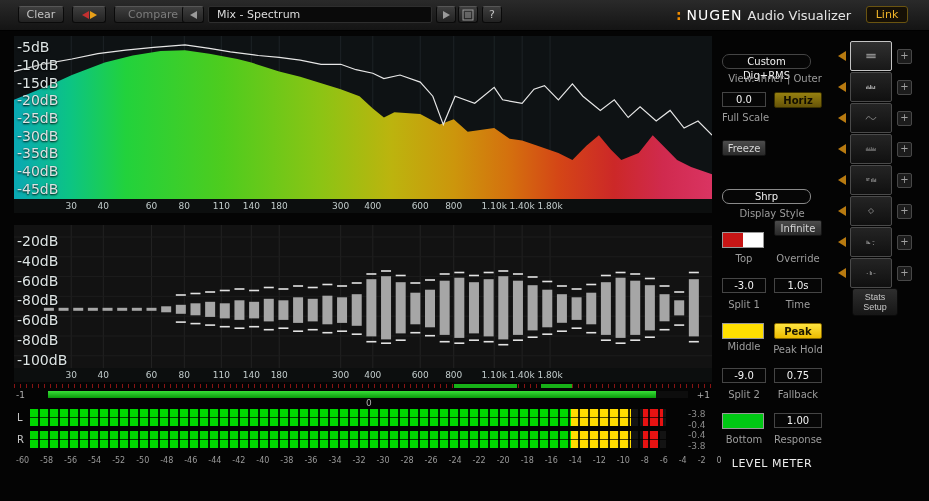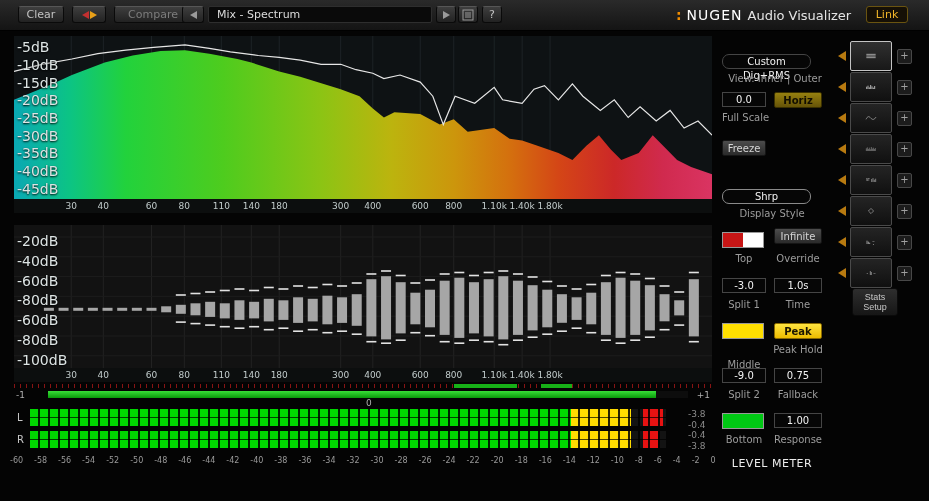--- a/index.html
+++ b/index.html
@@ -36,21 +36,21 @@
   .corr-fill{height:100%;background:linear-gradient(#38e038,#0a9a0a);}
 
   .meter-panel{position:absolute;left:14px;top:408px;width:698px;height:46px;}
   .meter-row{position:relative;height:19px;margin-bottom:3px;display:flex;align-items:center;}
   .meter-ch{width:16px;font-size:10px;color:#c8c8c8;padding-left:3px;box-sizing:border-box;}
   .meter-bar{position:relative;height:17px;width:636px;background:#131313;overflow:hidden;}
   .meter-band{position:absolute;top:0;height:100%;}
   .meter-seg-overlay{position:absolute;inset:0;background:repeating-linear-gradient(90deg,transparent 0 8px,rgba(0,0,0,0.85) 8px 10px);}
   .meter-mid-line{position:absolute;left:0;top:8px;width:100%;height:1px;background:rgba(0,0,0,0.7);}
   .meter-values{position:absolute;left:688px;top:409px;width:40px;font-size:9px;color:#8c8c8c;line-height:10.5px;}
-  .meter-scale{position:absolute;left:10px;top:456px;width:706px;display:flex;justify-content:space-between;font-size:8px;color:#9a9a9a;}
+  .meter-scale{position:absolute;left:16px;top:456px;width:706px;display:flex;justify-content:space-between;font-size:8px;color:#9a9a9a;}
 
   
   .controls{position:absolute;left:716px;top:36px;width:112px;height:436px;}
   .ctl-field{position:absolute;height:15px;line-height:14px;background:#060606;border:1px solid #454545;color:#f2f2f2;font-size:10px;text-align:center;box-sizing:border-box;cursor:pointer;}
   .ctl-field.wide{left:6px;width:89px;border-radius:7px;}
   .ctl-field.col1{left:6px;width:44px;}
   .ctl-field.col2{left:58px;width:48px;}
   .ctl-field.bordered{border-color:#8a8a8a;}
   .ctl-btn{position:absolute;height:16px;line-height:15px;font-size:10px;text-align:center;border-radius:2px;box-sizing:border-box;cursor:pointer;}
   .ctl-btn.col1{left:6px;width:44px;}
@@ -423,30 +423,30 @@
     <div class="ctl-field col1" style="top:56px">0.0</div>
     <div class="ctl-btn olive col2" style="top:56px">Horiz</div>
     <div class="ctl-label" style="top:76px;left:6px;width:70px;text-align:left">Full Scale</div>
     <div class="ctl-btn gray col1" style="top:104px">Freeze</div>
     <div class="ctl-field wide bordered" style="top:153px">Shrp</div>
     <div class="ctl-label center" style="top:172px">Display Style</div>
     <div class="swatch col1" style="top:196px">
       <div class="sw-half" id="sw-top-left" style="background: rgb(200, 22, 22);"></div>
       <div class="sw-half" id="sw-top-right" style="background: rgb(255, 255, 255);"></div>
     </div>
-    <div class="ctl-btn gray col2" style="top:192px">Infinite</div>
+    <div class="ctl-btn gray col2" style="top:184px">Infinite</div>
     <div class="ctl-label col1" style="top:217px">Top</div>
     <div class="ctl-label col2" style="top:217px">Override</div>
     <div class="ctl-field col1" style="top:242px">-3.0</div>
     <div class="ctl-field col2" style="top:242px">1.0s</div>
     <div class="ctl-label col1" style="top:263px">Split 1</div>
     <div class="ctl-label col2" style="top:263px">Time</div>
     <div class="swatch col1" id="sw-middle" style="top: 287px; background: rgb(255, 223, 0);"></div>
     <div class="ctl-btn yellow col2" style="top:287px">Peak</div>
-    <div class="ctl-label col1" style="top:323px">Middle</div>
+    <div class="ctl-label col1" style="top:305px">Middle</div>
     <div class="ctl-label col2" style="top:308px">Peak Hold</div>
     <div class="ctl-field col1" style="top:332px">-9.0</div>
     <div class="ctl-field col2" style="top:332px">0.75</div>
     <div class="ctl-label col1" style="top:353px">Split 2</div>
     <div class="ctl-label col2" style="top:353px">Fallback</div>
     <div class="swatch col1" id="sw-bottom" style="top: 377px; background: rgb(0, 200, 20);"></div>
     <div class="ctl-field col2" style="top:377px">1.00</div>
     <div class="ctl-label col1" style="top:398px">Bottom</div>
     <div class="ctl-label col2" style="top:398px">Response</div>
     <div class="panel-title" style="top:421px">LEVEL METER</div>

